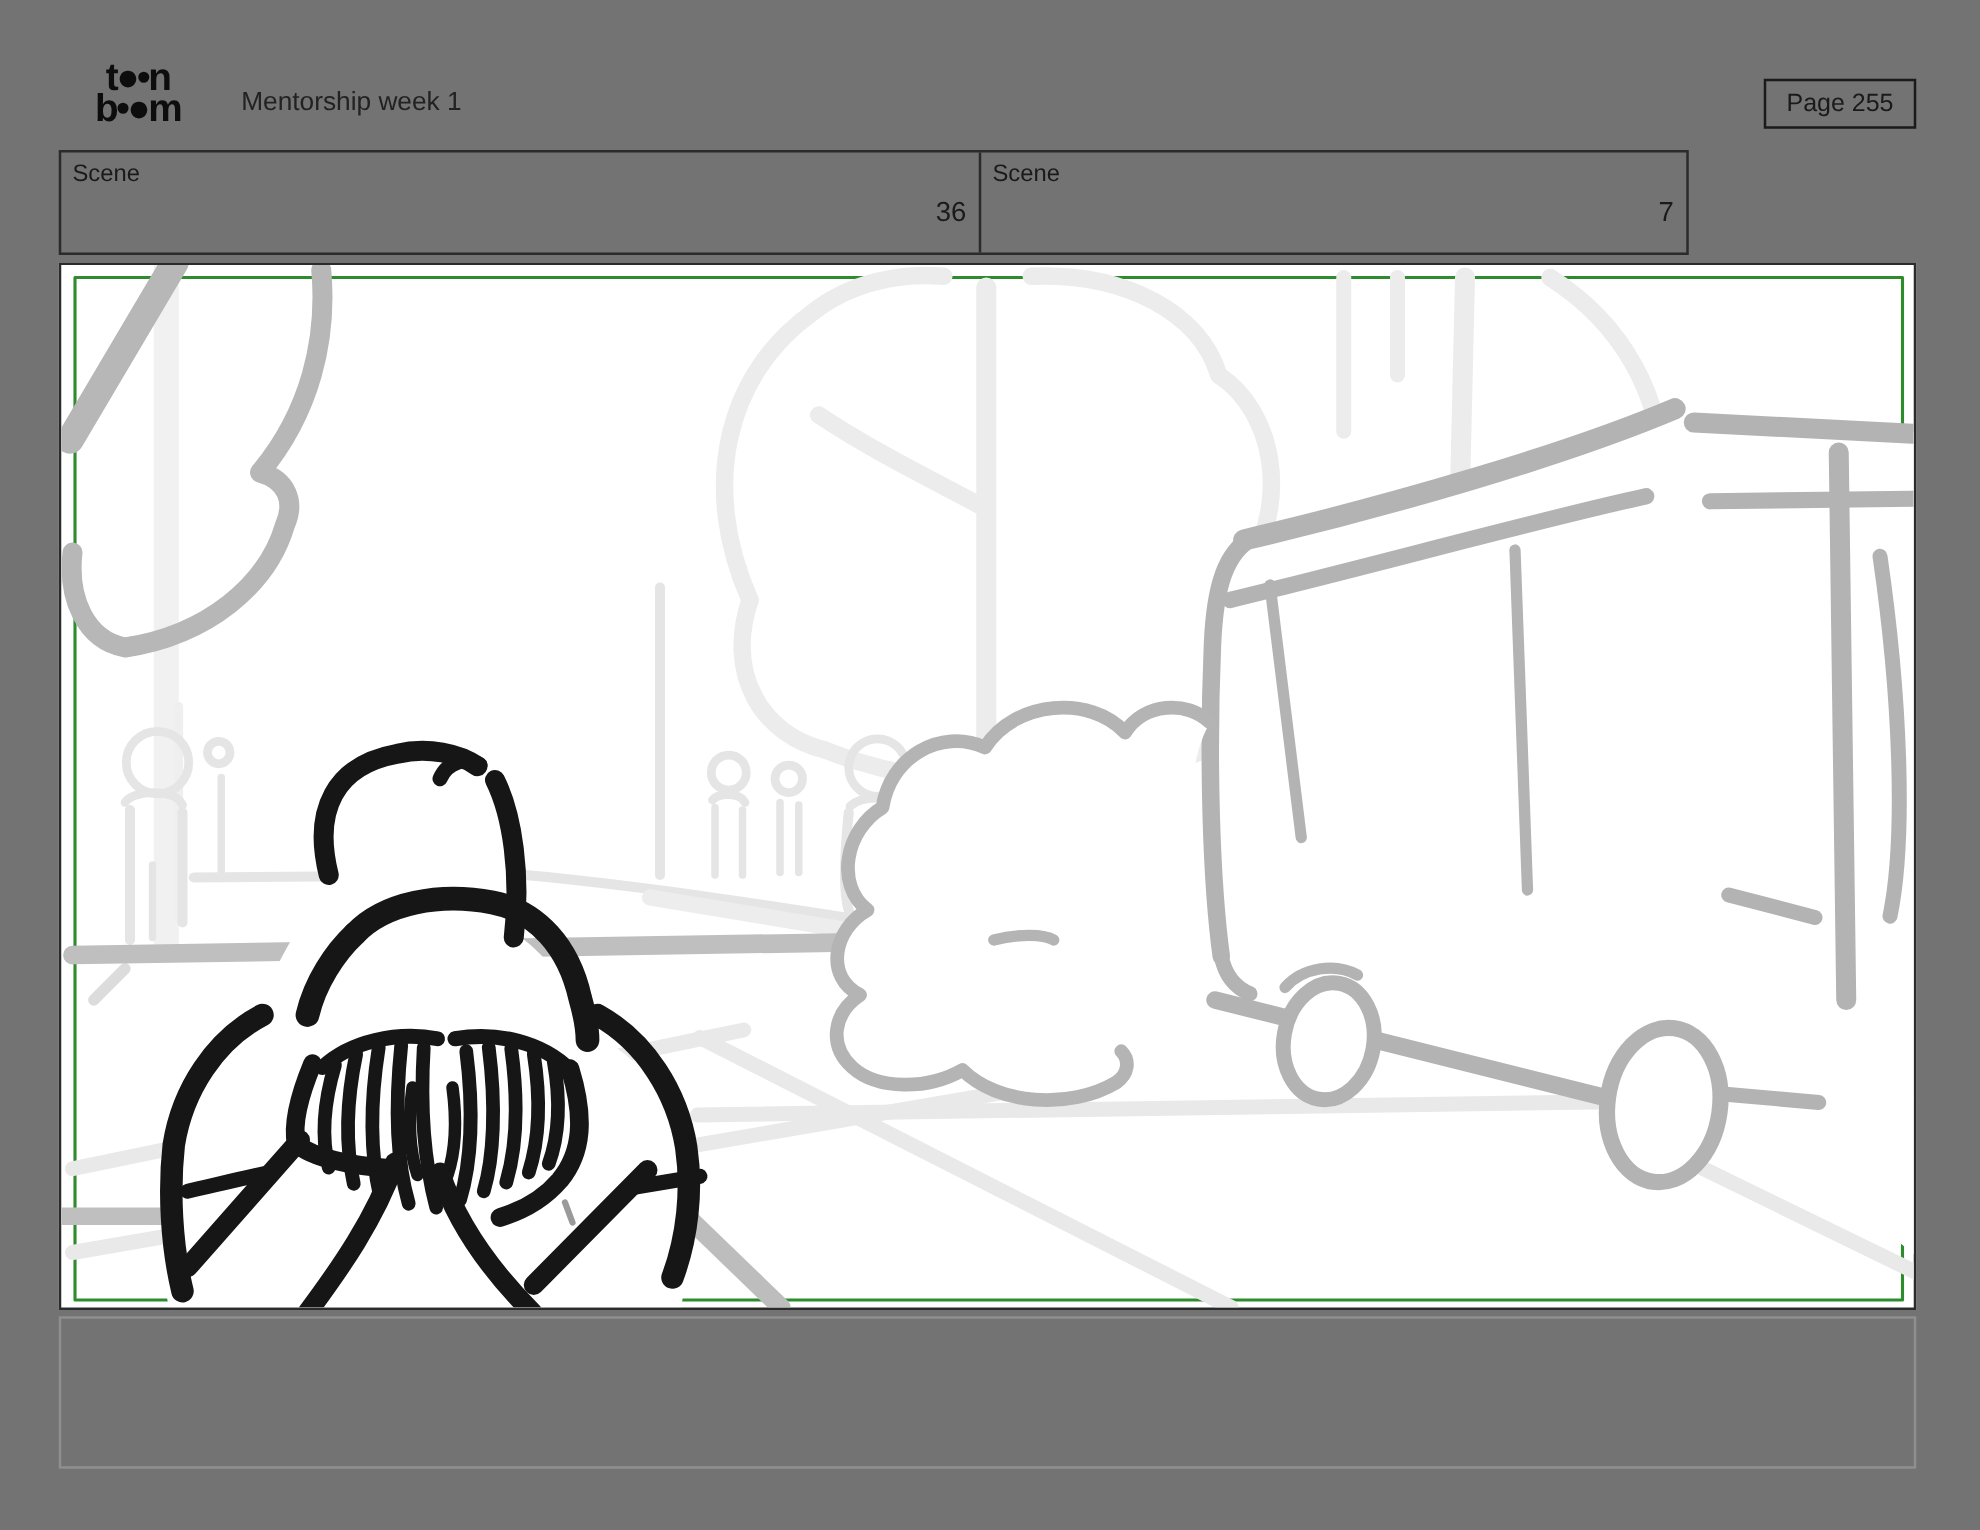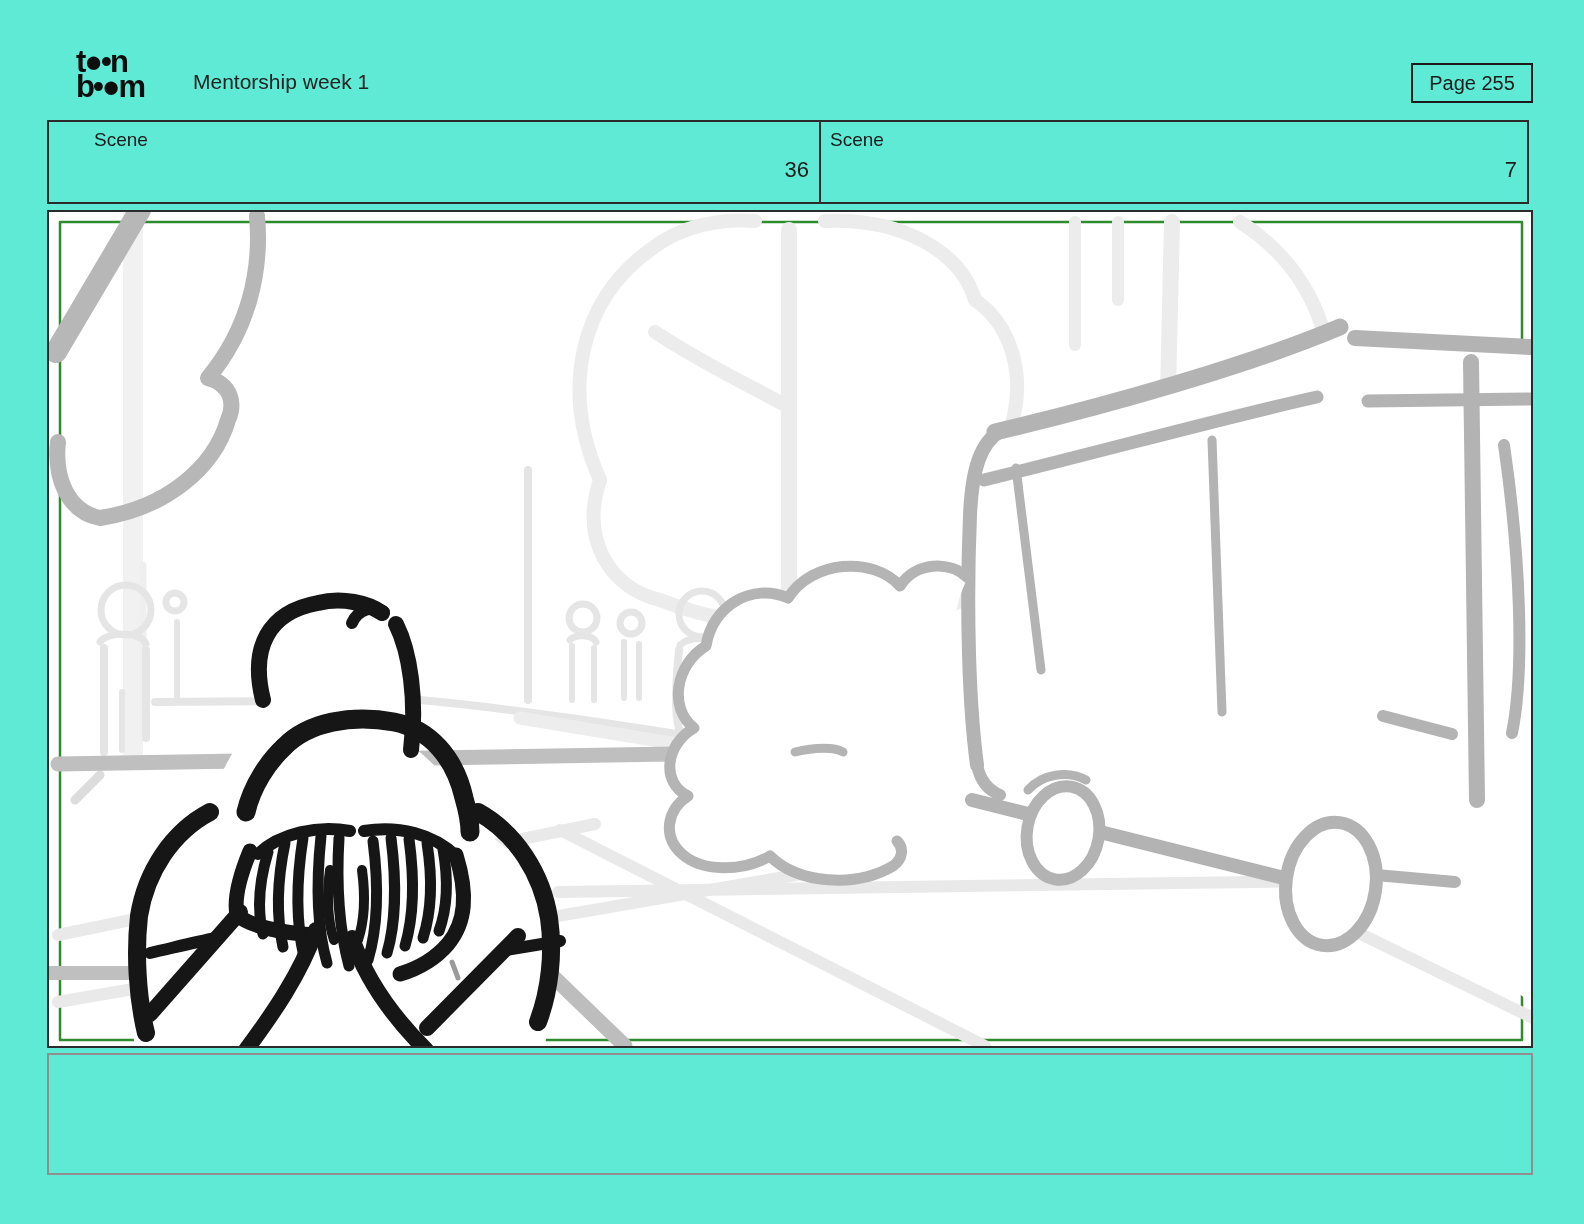--- a/index.html
+++ b/index.html
@@ -1,31 +1,31 @@
 <!DOCTYPE html>
 <html style="--accent_green: #2e8b2e; --border_dark: #2b2b2b; --caption_border: #8f8f8f; --sketch_black: #161616; --sketch_gray_medium: #b5b5b5; --sketch_gray_light: #ececec;"><head>
 <meta charset="utf-8">
 <style>
   :root{
     --accent_green:#2e8b2e; --border_dark:#2b2b2b; --caption_border:#8f8f8f;
     --ink:#161616;
   }
   html,body{margin:0;padding:0;background:#fff;}
-  .page{position:relative;width:1584px;height:1224px;background:#5eead4;overflow:hidden;
-        font-family:"Liberation Sans", sans-serif;color:#1a1a1a;}
+  .page{position:relative;width:1584px;height:1224px;background:#737373;overflow:hidden;
+        font-family:"Liberation Sans", sans-serif;color:#1a1a1a;text-align:center;}
   
   .logo{position:absolute;left:76px;top:50px;font-weight:700;font-size:31px;line-height:0.80;
         letter-spacing:-2px;color:#0d0d0d;}
   .logo div{white-space:nowrap;}
   .doc-title{position:absolute;left:193px;top:70px;font-size:21px;color:#222;}
   .page-box{position:absolute;left:1411px;top:63px;width:122px;height:40px;border:2px solid #1a1a1a;
             box-sizing:border-box;display:flex;align-items:center;justify-content:center;font-size:20px;}
   
-  .meta{position:absolute;left:47px;top:120px;width:1482px;height:84px;border:2px solid var(--border_dark);
-        box-sizing:border-box;display:flex;padding-left:36px;}
+  .meta{position:absolute;left:47px;top:120px;width:1304px;height:84px;border:2px solid var(--border_dark);
+        box-sizing:border-box;display:flex;}
   .meta .cell{position:relative;height:100%;box-sizing:border-box;}
   .meta .cell.scene{width:736px;border-right:2px solid var(--border_dark);}
   .meta .cell.panel{flex:1;}
   .meta .lbl{position:absolute;left:9px;top:7px;font-size:19px;}
   .meta .val{position:absolute;right:10px;bottom:19px;font-size:22px;}
   
   .board{position:absolute;left:47px;top:210px;width:1486px;height:838px;border:2px solid var(--border_dark);
          box-sizing:border-box;overflow:hidden;background:#fff;}
   .board svg{display:block;}
   

